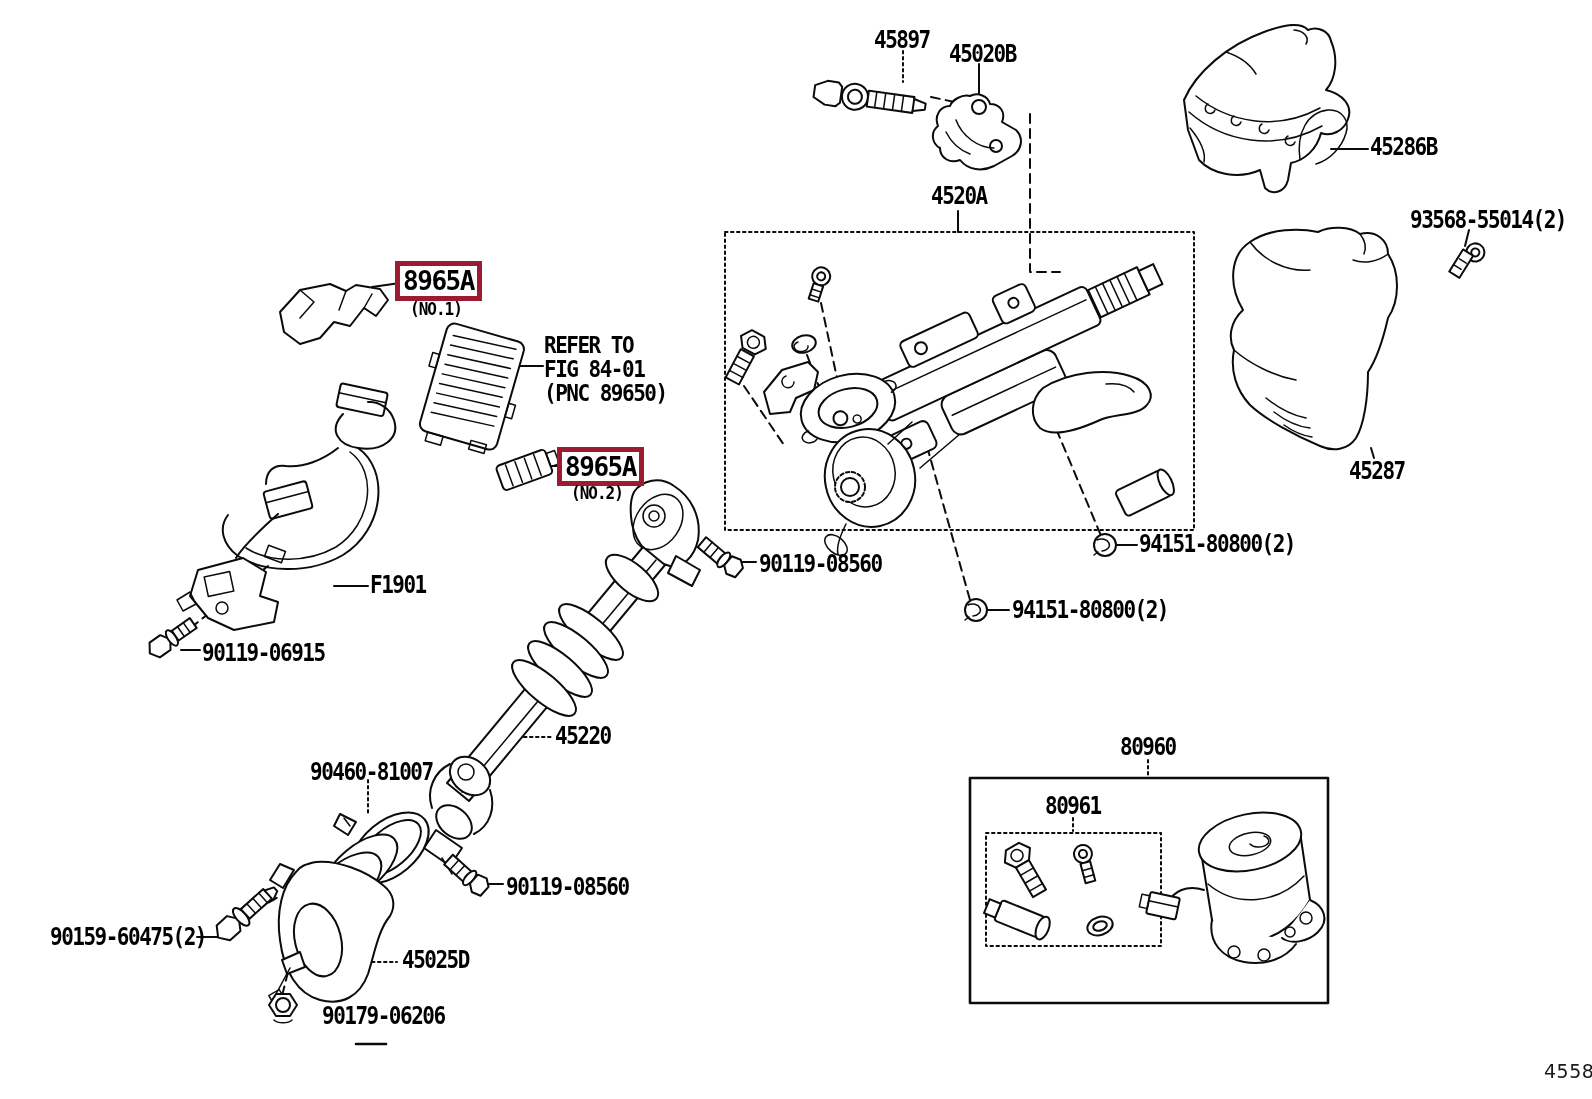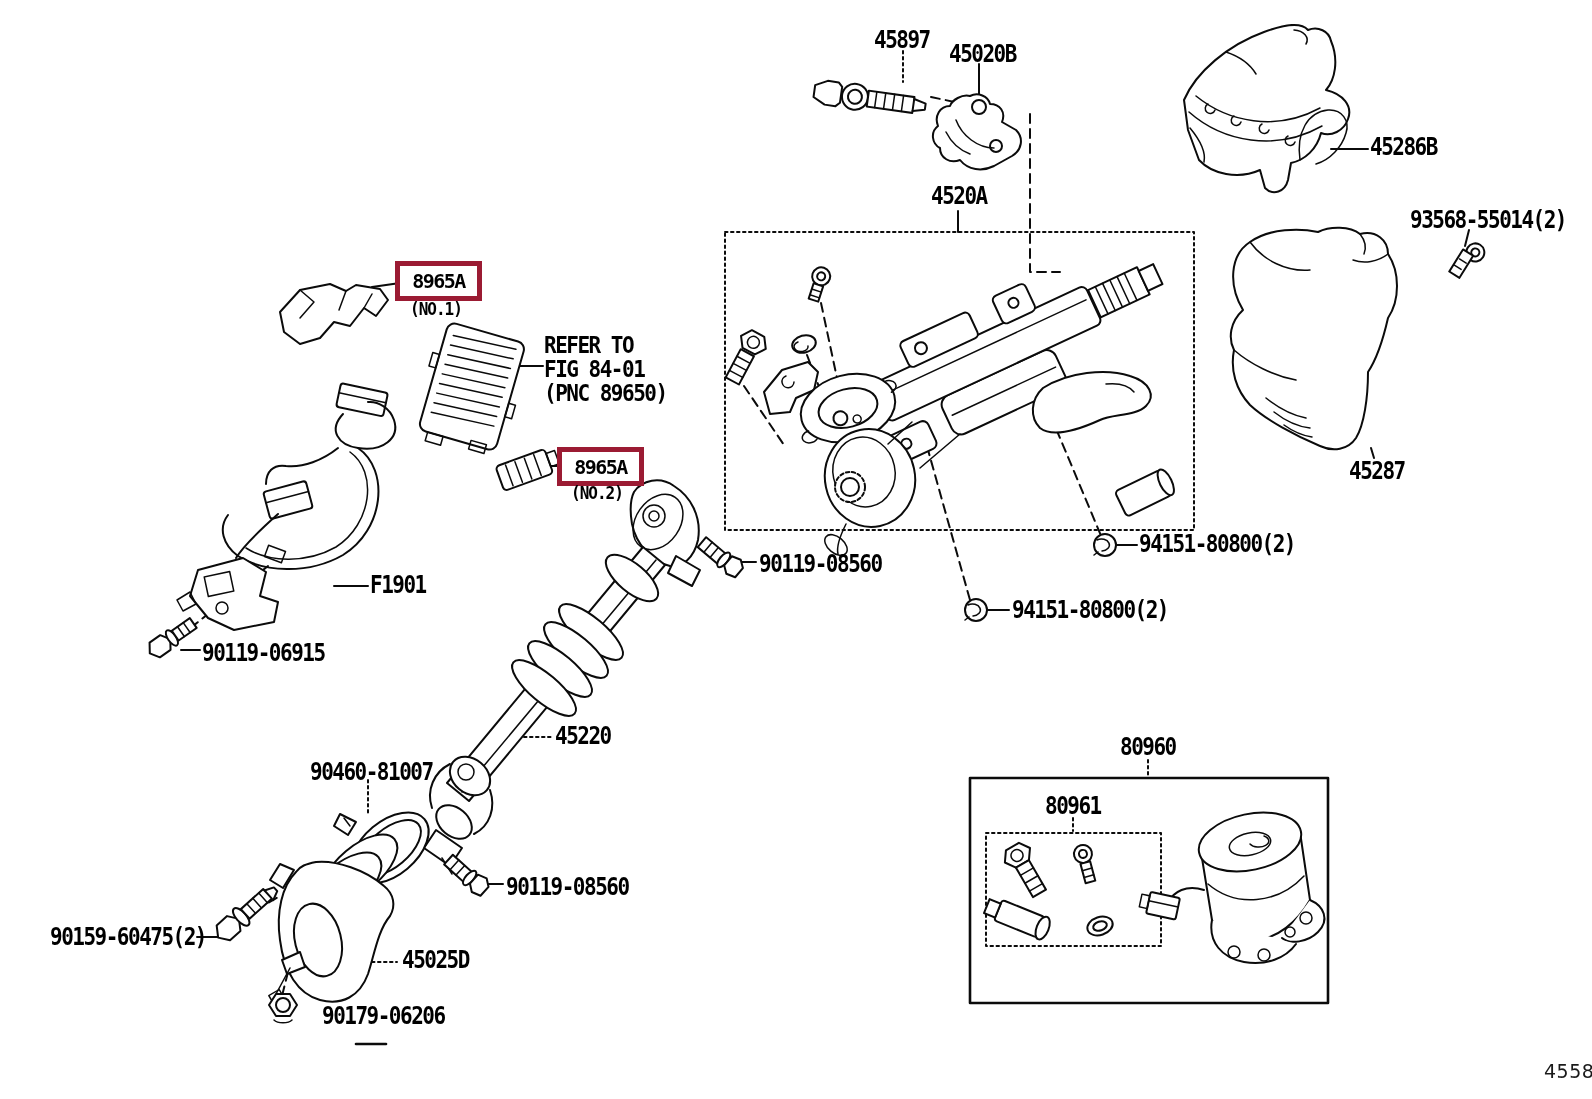--- a/index.html
+++ b/index.html
@@ -15,21 +15,21 @@
   #art .dash{stroke-dasharray:9 6;}
   .pl{position:absolute;font-weight:bold;font-size:21px;letter-spacing:-1.5px;line-height:1;
       white-space:nowrap;transform:scaleY(1.22);transform-origin:left top;}
   .pl-sm{position:absolute;font-weight:bold;font-size:16px;letter-spacing:-1px;line-height:1;
       white-space:nowrap;transform:scaleY(1.12);transform-origin:left top;}
   .refer{position:absolute;font-weight:bold;font-size:21px;letter-spacing:-1.5px;line-height:22px;
       transform:scaleY(1.08);transform-origin:left top;}
   .refer span{display:block;white-space:nowrap;}
   .hlbox{position:absolute;box-sizing:border-box;border:5px solid var(--hl,#9b1b33);background:#fff;
       display:flex;align-items:center;justify-content:center;
-      font-weight:bold;font-size:20px;letter-spacing:-1.5px;}
+      font-weight:bold;font-size:26px;letter-spacing:-1.5px;}
   .code{position:absolute;font-family:"DejaVu Sans","Liberation Sans",sans-serif;
       font-size:19px;letter-spacing:.5px;color:#1a1a1a;}
 </style>
 </head>
 <body>
 
 <div class="stage">
 
 <svg id="art" width="1592" height="1099" viewBox="0 0 1592 1099">
 

